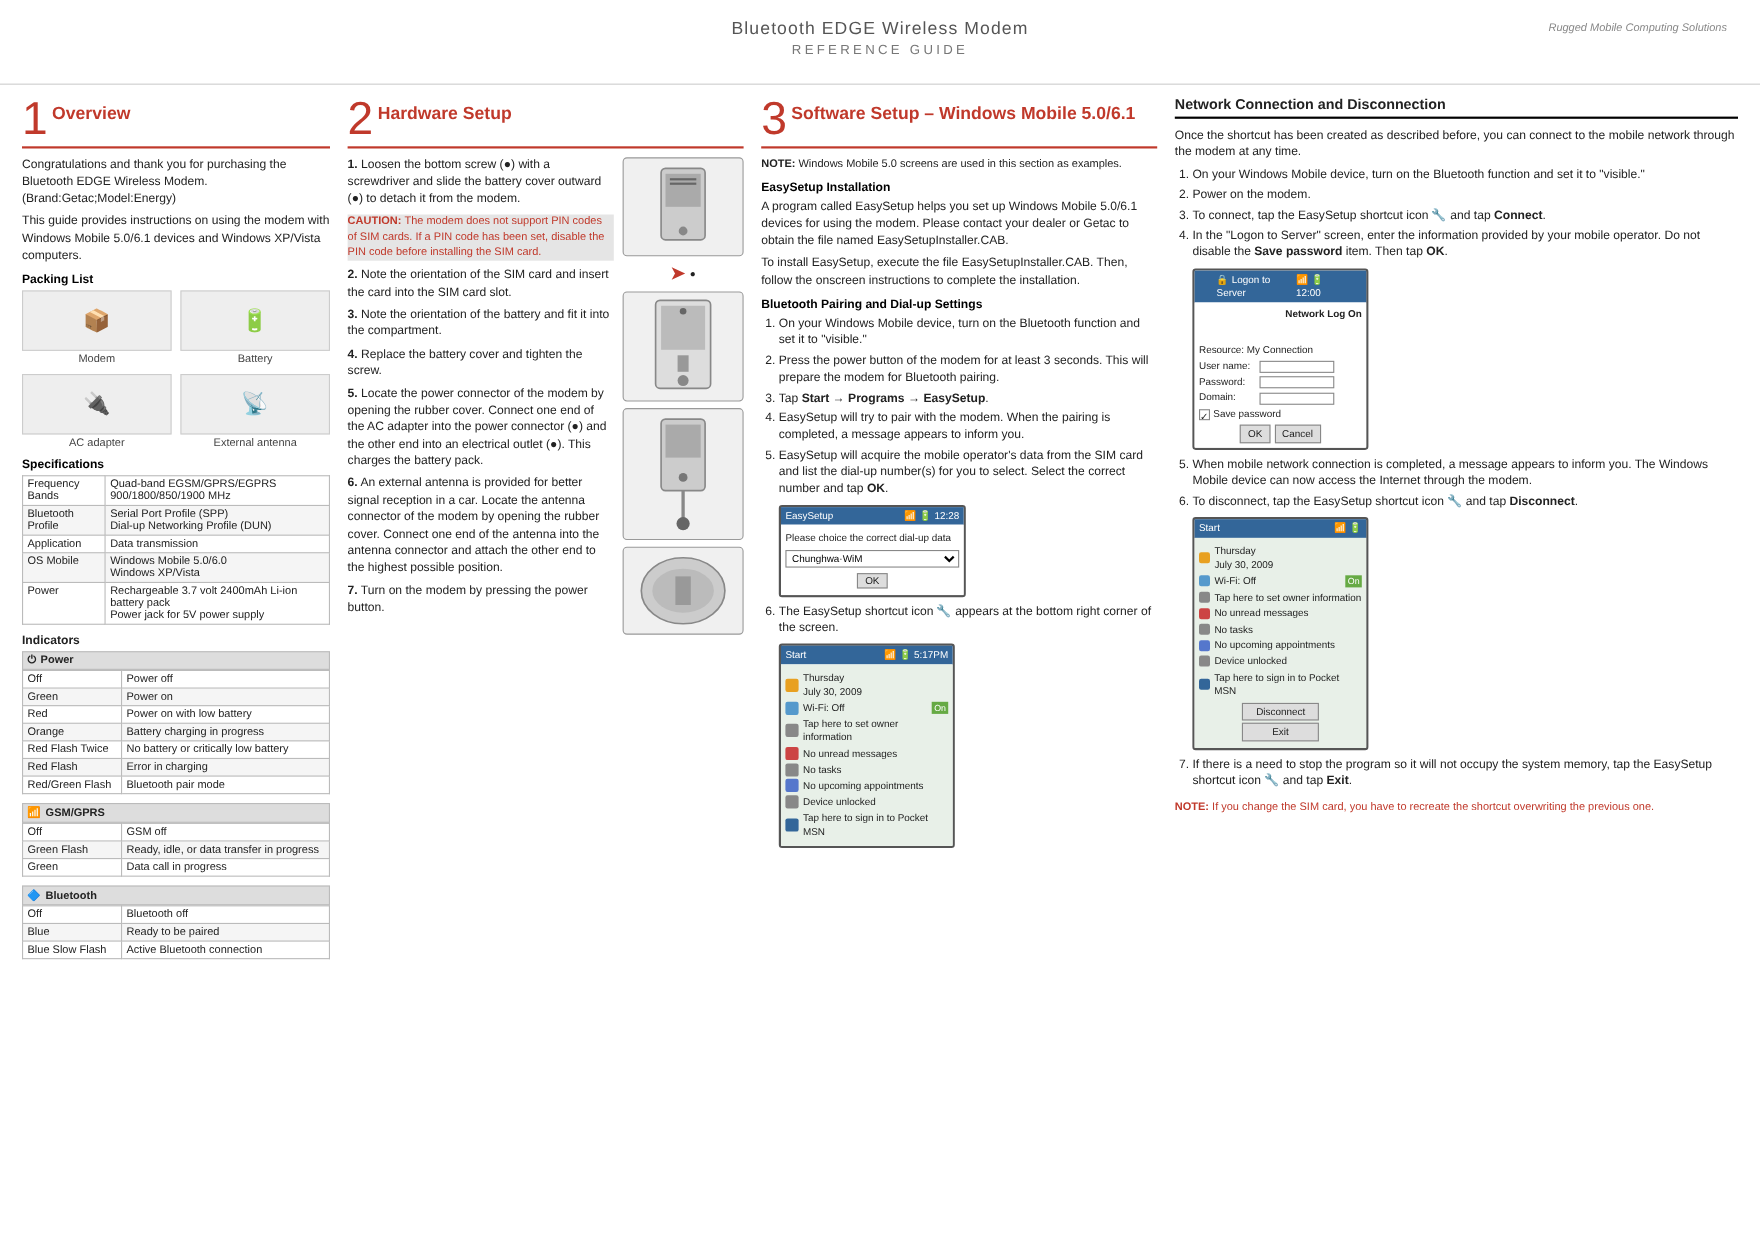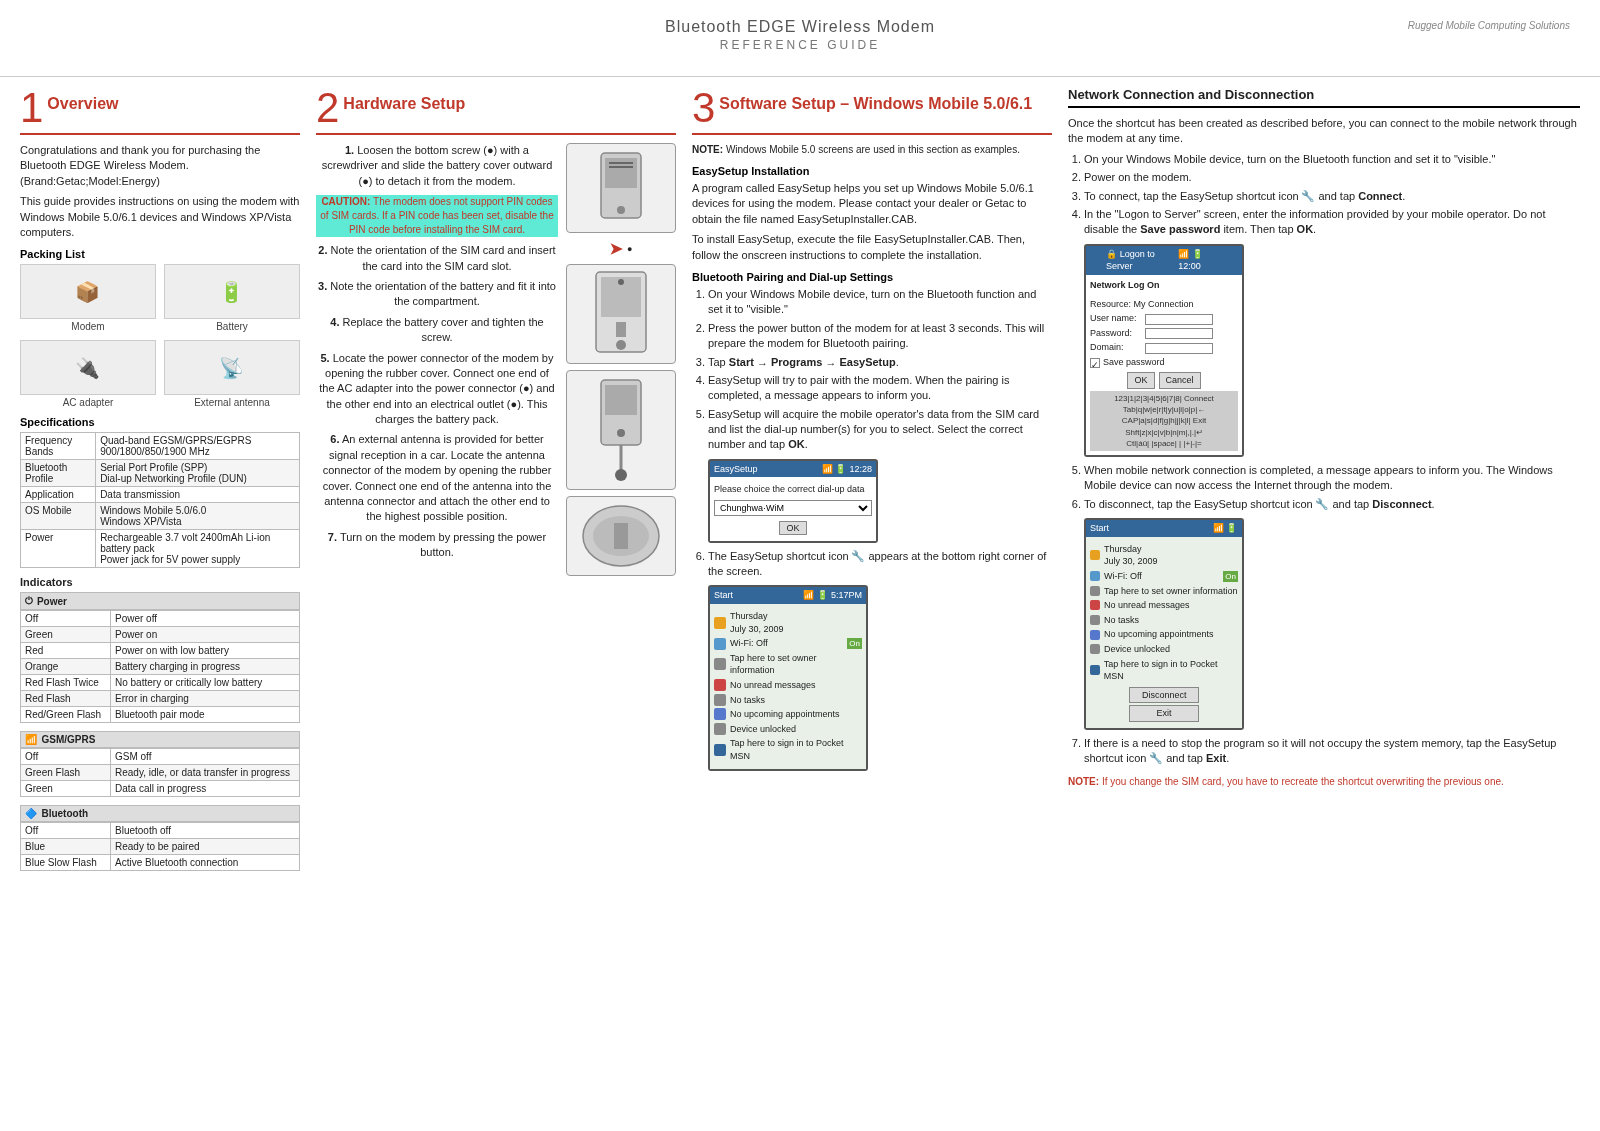--- a/index.html
+++ b/index.html
@@ -148,39 +148,38 @@
       padding-left: 16px;
       margin-bottom: 6px;
     }
     ol li {
       margin-bottom: 3px;
       line-height: 1.4;
     }
 
     
     .caution {
-      background: #5eead4;
+      background: #e5e5e5;
       border: none;
       margin: 6px 0;
       font-size: 10px;
       line-height: 1.4;
     }
     .caution .caution-label {
       color: #c0392b;
       font-weight: bold;
     }
     .caution .caution-text {
       color: #c0392b;
     }
 
     
     .col2-inner {
       display: flex;
       gap: 8px;
-      text-align: center;
     }
     .col2-steps { flex: 1; }
 
     
     .net-heading {
       font-weight: bold;
       font-size: 13px;
       border-bottom: 2px solid #000;
       padding-bottom: 4px;
       margin-bottom: 8px;
@@ -727,48 +726,41 @@
         <li>To connect, tap the EasySetup shortcut icon 🔧 and tap <b>Connect</b>.</li>
         <li>
           In the "Logon to Server" screen, enter the information provided by your mobile operator. Do not disable the <b>Save password</b> item. Then tap <b>OK</b>.
           
           <div class="dialog-screen">
             <div class="dialog-title">
               <span>🔒 Logon to Server</span>
               <span>📶 🔋 12:00</span>
             </div>
             <div class="dialog-body">
-              <div style="font-size:9px;font-weight:bold;margin-bottom:6px;">Network Log On</div>
+              <div style="font-size:9px;font-weight:bold;margin-bottom:20px;text-align:right;">Network Log On</div>
               <div style="font-size:9px;margin-bottom:2px;">Resource: My Connection</div>
               <div class="dialog-row">
                 <label>User name:</label>
                 <span class="input-box"></span>
               </div>
               <div class="dialog-row">
                 <label>Password:</label>
                 <span class="input-box"></span>
               </div>
               <div class="dialog-row">
                 <label>Domain:</label>
                 <span class="input-box"></span>
               </div>
               <div class="dialog-row">
                 <span style="border:1px solid #888;width:10px;height:10px;display:inline-block;background:#fff;margin-right:3px;">✓</span>
                 <span>Save password</span>
               </div>
               <div class="dialog-btns">
                 <span class="sim-btn">OK</span>
                 <span class="sim-btn">Cancel</span>
-              </div>
-              <div class="keyboard-sim">
-                123|1|2|3|4|5|6|7|8| Connect<br>
-                Tab|q|w|e|r|t|y|u|i|o|p|←<br>
-                CAP|a|s|d|f|g|h|j|k|l| Exit<br>
-                Shft|z|x|c|v|b|n|m|,|.|↵<br>
-                Ctl|áü| |space| | |+|-|=
               </div>
             </div>
           </div>
         </li>
         <li>When mobile network connection is completed, a message appears to inform you. The Windows Mobile device can now access the Internet through the modem.</li>
         <li>
           To disconnect, tap the EasySetup shortcut icon 🔧 and tap <b>Disconnect</b>.
           
           <div class="disc-screen">
             <div class="disc-title">

